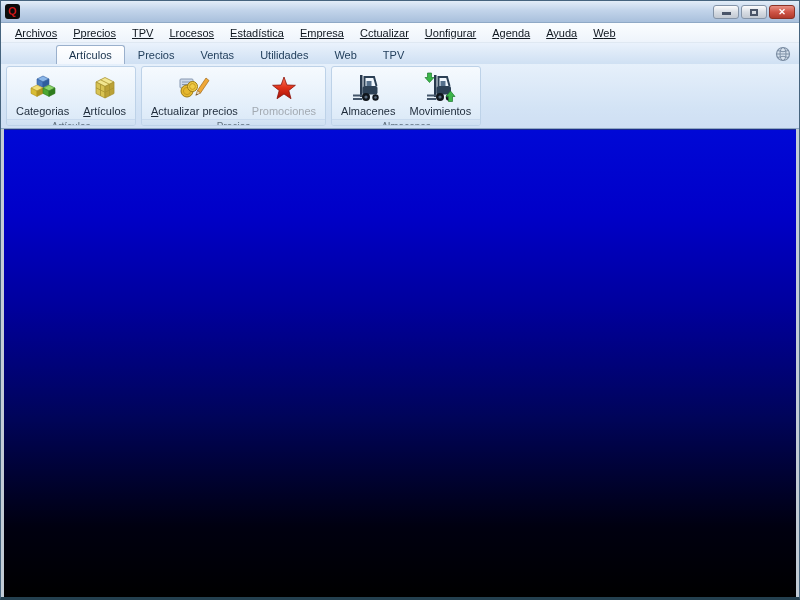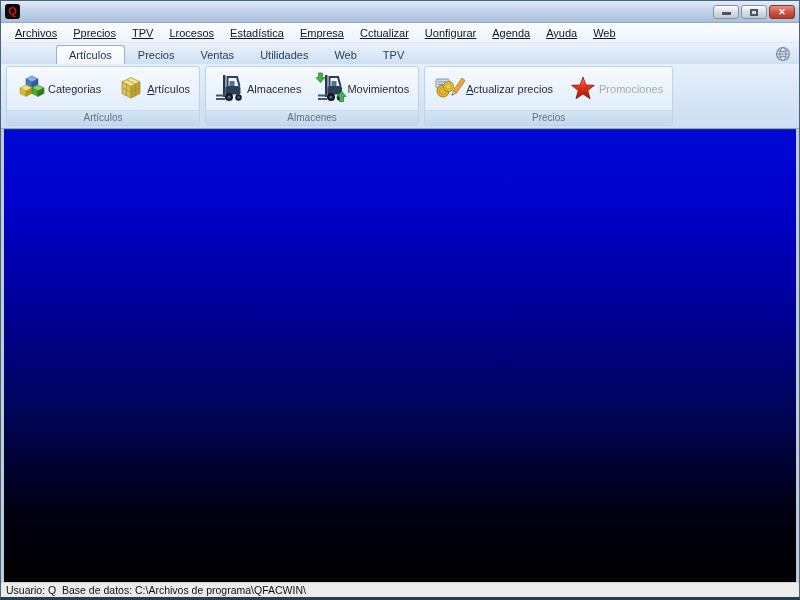--- a/index.html
+++ b/index.html
@@ -35,21 +35,21 @@
   .tab.selected { background:linear-gradient(#ffffff,#f2f7fd); border-color:#9ab0cc;
                   border-radius:3px 3px 0 0; color:#16304a; }
   .help-btn { position:absolute; right:8px; top:3px; width:16px; height:16px; cursor:pointer; }
 
   
   .ribbon { height:65px; flex:0 0 65px; background:linear-gradient(#e6f0fb,#d3e3f5 70%,#cfdff3);
             display:flex; gap:5px; padding:2px 4px 2px 5px; border-bottom:1px solid #8ea6c4; }
   .rgroup { display:flex; flex-direction:column; border:1px solid #bdd2e8; border-radius:3px;
             background:linear-gradient(#f6fafe,#e2eefa 72%,#d9e7f6); overflow:hidden; }
   .rgroup-buttons { flex:1; display:flex; align-items:flex-start; padding:2px 3px 0; gap:2px; }
-  .rbtn { display:flex; flex-direction:row; align-items:center; padding:2px 5px 1px;
+  .rbtn { display:flex; flex-direction:column; align-items:center; padding:2px 5px 1px;
           border:1px solid transparent; border-radius:3px; cursor:pointer;justify-content:flex-end; }
   .rbtn .ricon { height:32px; display:flex; align-items:center; justify-content:center; }
   .rbtn .lbl { margin-top:1px; color:#1e2b3a; white-space:nowrap; }
   .rbtn.disabled { cursor:default; }
   .rbtn.disabled .lbl { color:#a3aab2; }
   .rgroup-caption { flex:0 0 14px; text-align:center; font-size:10px; color:#61717f;
                     background:linear-gradient(#d5e4f4,#c3d8ee); border-top:1px solid #c9daee; line-height:14px; }
 
   
   .workspace-frame { flex:1; background:#c2ccd6; padding:0 3px; display:flex; }
@@ -147,20 +147,58 @@
         </div>
       </div>
       <div class="rgroup-caption">Artículos</div>
     </div>
 
     <div class="rgroup">
       <div class="rgroup-buttons">
         <div class="rbtn">
           <span class="ricon">
             <svg width="32" height="32" viewBox="0 0 32 32">
+              <rect x="2" y="7" width="13" height="9" rx="1" fill="#cdd9ea" stroke="#8898b0"></rect>
+              <line x1="4" y1="10" x2="13" y2="10" stroke="#8898b0"></line>
+              <line x1="4" y1="12.5" x2="11" y2="12.5" stroke="#8898b0"></line>
+              <circle cx="9" cy="19" r="6" fill="#e6b82e" stroke="#9c7a14"></circle>
+              <circle cx="9" cy="19" r="3.6" fill="none" stroke="#c79a1e"></circle>
+              <circle cx="14.5" cy="14.5" r="5" fill="#f0cc48" stroke="#9c7a14"></circle>
+              <circle cx="14.5" cy="14.5" r="2.9" fill="none" stroke="#c79a1e"></circle>
+              <polygon points="28,6 31,8.5 22.5,21 19.5,18.5" fill="#f0a838" stroke="#a06818" stroke-width="0.7"></polygon>
+              <polygon points="19.5,18.5 22.5,21 17.8,23.3" fill="#ead9c0" stroke="#a06818" stroke-width="0.7"></polygon>
+              <polygon points="17.8,23.3 19,21.7 19.9,22.5" fill="#3a3a3a"></polygon>
+            </svg>
+          </span>
+          <span class="lbl"><span></span><span class="u">A</span><span>ctualizar precios</span></span>
+        </div>
+        <div class="rbtn disabled">
+          <span class="ricon">
+            <svg width="32" height="32" viewBox="0 0 32 32">
+              <defs>
+                  <linearGradient id="starG" x1="0" y1="0" x2="0" y2="1">
+                <stop offset="0" stop-color="#ff7a5e"></stop>
+                    <stop offset="0.5" stop-color="#e03018"></stop>
+                    <stop offset="1" stop-color="#a81208"></stop>
+              </linearGradient>
+                </defs>
+              <path d="M16,5 L18.9,13 L27.4,13.3 L20.8,18.5 L23,26.7 L16,22 L9,26.7 L11.2,18.5 L4.6,13.3 L13.1,13 Z" fill="url(#starG)" stroke="#8a1008" stroke-width="0.8"></path>
+            </svg>
+          </span>
+          <span class="lbl"><span>Promociones</span><span class="u"></span><span></span></span>
+        </div>
+      </div>
+      <div class="rgroup-caption">Precios</div>
+    </div>
+
+    <div class="rgroup">
+      <div class="rgroup-buttons">
+        <div class="rbtn">
+          <span class="ricon">
+            <svg width="32" height="32" viewBox="0 0 32 32">
               <rect x="8" y="3" width="2.5" height="22" fill="#27384d"></rect>
               <rect x="1" y="22.5" width="9" height="2" fill="#44566b"></rect>
               <rect x="1" y="26" width="9" height="2" fill="#44566b"></rect>
               <path d="M12.5 14 L12.5 5 L22 5 L24.5 14" stroke="#2c4055" stroke-width="2" fill="none"></path>
               <rect x="14.5" y="9" width="5" height="5" fill="#55708c"></rect>
               <rect x="10.5" y="14" width="15" height="8.5" rx="2" fill="#2c4055"></rect>
               <circle cx="14" cy="25" r="4" fill="#10161d"></circle>
                 <circle cx="14" cy="25" r="1.6" fill="#5a6c80"></circle>
               <circle cx="23.5" cy="25.5" r="3.2" fill="#10161d"></circle>
                 <circle cx="23.5" cy="25.5" r="1.3" fill="#5a6c80"></circle>
@@ -184,61 +222,20 @@
               <polygon points="3.5,1 7.5,1 7.5,5.5 10,5.5 5.5,10.5 1,5.5 3.5,5.5" fill="#3cb54a" stroke="#1d7a2e" stroke-width="0.7"></polygon>
               <polygon points="26.5,19 31,24.5 28.5,24.5 28.5,29.5 24.5,29.5 24.5,24.5 22,24.5" fill="#3cb54a" stroke="#1d7a2e" stroke-width="0.7"></polygon>
             </svg>
           </span>
           <span class="lbl"><span>Movimientos</span><span class="u"></span><span></span></span>
         </div>
       </div>
       <div class="rgroup-caption">Almacenes</div>
     </div>
 
-    <div class="rgroup">
-      <div class="rgroup-buttons">
-        <div class="rbtn">
-          <span class="ricon">
-            <svg width="32" height="32" viewBox="0 0 32 32">
-              <rect x="2" y="7" width="13" height="9" rx="1" fill="#cdd9ea" stroke="#8898b0"></rect>
-              <line x1="4" y1="10" x2="13" y2="10" stroke="#8898b0"></line>
-              <line x1="4" y1="12.5" x2="11" y2="12.5" stroke="#8898b0"></line>
-              <circle cx="9" cy="19" r="6" fill="#e6b82e" stroke="#9c7a14"></circle>
-              <circle cx="9" cy="19" r="3.6" fill="none" stroke="#c79a1e"></circle>
-              <circle cx="14.5" cy="14.5" r="5" fill="#f0cc48" stroke="#9c7a14"></circle>
-              <circle cx="14.5" cy="14.5" r="2.9" fill="none" stroke="#c79a1e"></circle>
-              <polygon points="28,6 31,8.5 22.5,21 19.5,18.5" fill="#f0a838" stroke="#a06818" stroke-width="0.7"></polygon>
-              <polygon points="19.5,18.5 22.5,21 17.8,23.3" fill="#ead9c0" stroke="#a06818" stroke-width="0.7"></polygon>
-              <polygon points="17.8,23.3 19,21.7 19.9,22.5" fill="#3a3a3a"></polygon>
-            </svg>
-          </span>
-          <span class="lbl"><span></span><span class="u">A</span><span>ctualizar precios</span></span>
-        </div>
-        <div class="rbtn disabled">
-          <span class="ricon">
-            <svg width="32" height="32" viewBox="0 0 32 32">
-              <defs>
-                  <linearGradient id="starG" x1="0" y1="0" x2="0" y2="1">
-                <stop offset="0" stop-color="#ff7a5e"></stop>
-                    <stop offset="0.5" stop-color="#e03018"></stop>
-                    <stop offset="1" stop-color="#a81208"></stop>
-              </linearGradient>
-                </defs>
-              <path d="M16,5 L18.9,13 L27.4,13.3 L20.8,18.5 L23,26.7 L16,22 L9,26.7 L11.2,18.5 L4.6,13.3 L13.1,13 Z" fill="url(#starG)" stroke="#8a1008" stroke-width="0.8"></path>
-            </svg>
-          </span>
-          <span class="lbl"><span>Promociones</span><span class="u"></span><span></span></span>
-        </div>
-      </div>
-      <div class="rgroup-caption">Precios</div>
-    </div>
-
   </div>
 
   <div class="workspace-frame">
     <div class="workspace"></div>
   </div>
 
-  <div class="statusbar">
-    <span>Usuario: Q  Base de datos: C:\Archivos de programa\QFACWIN\</span>
-  </div>
 
 </div>
 
 </body></html>

